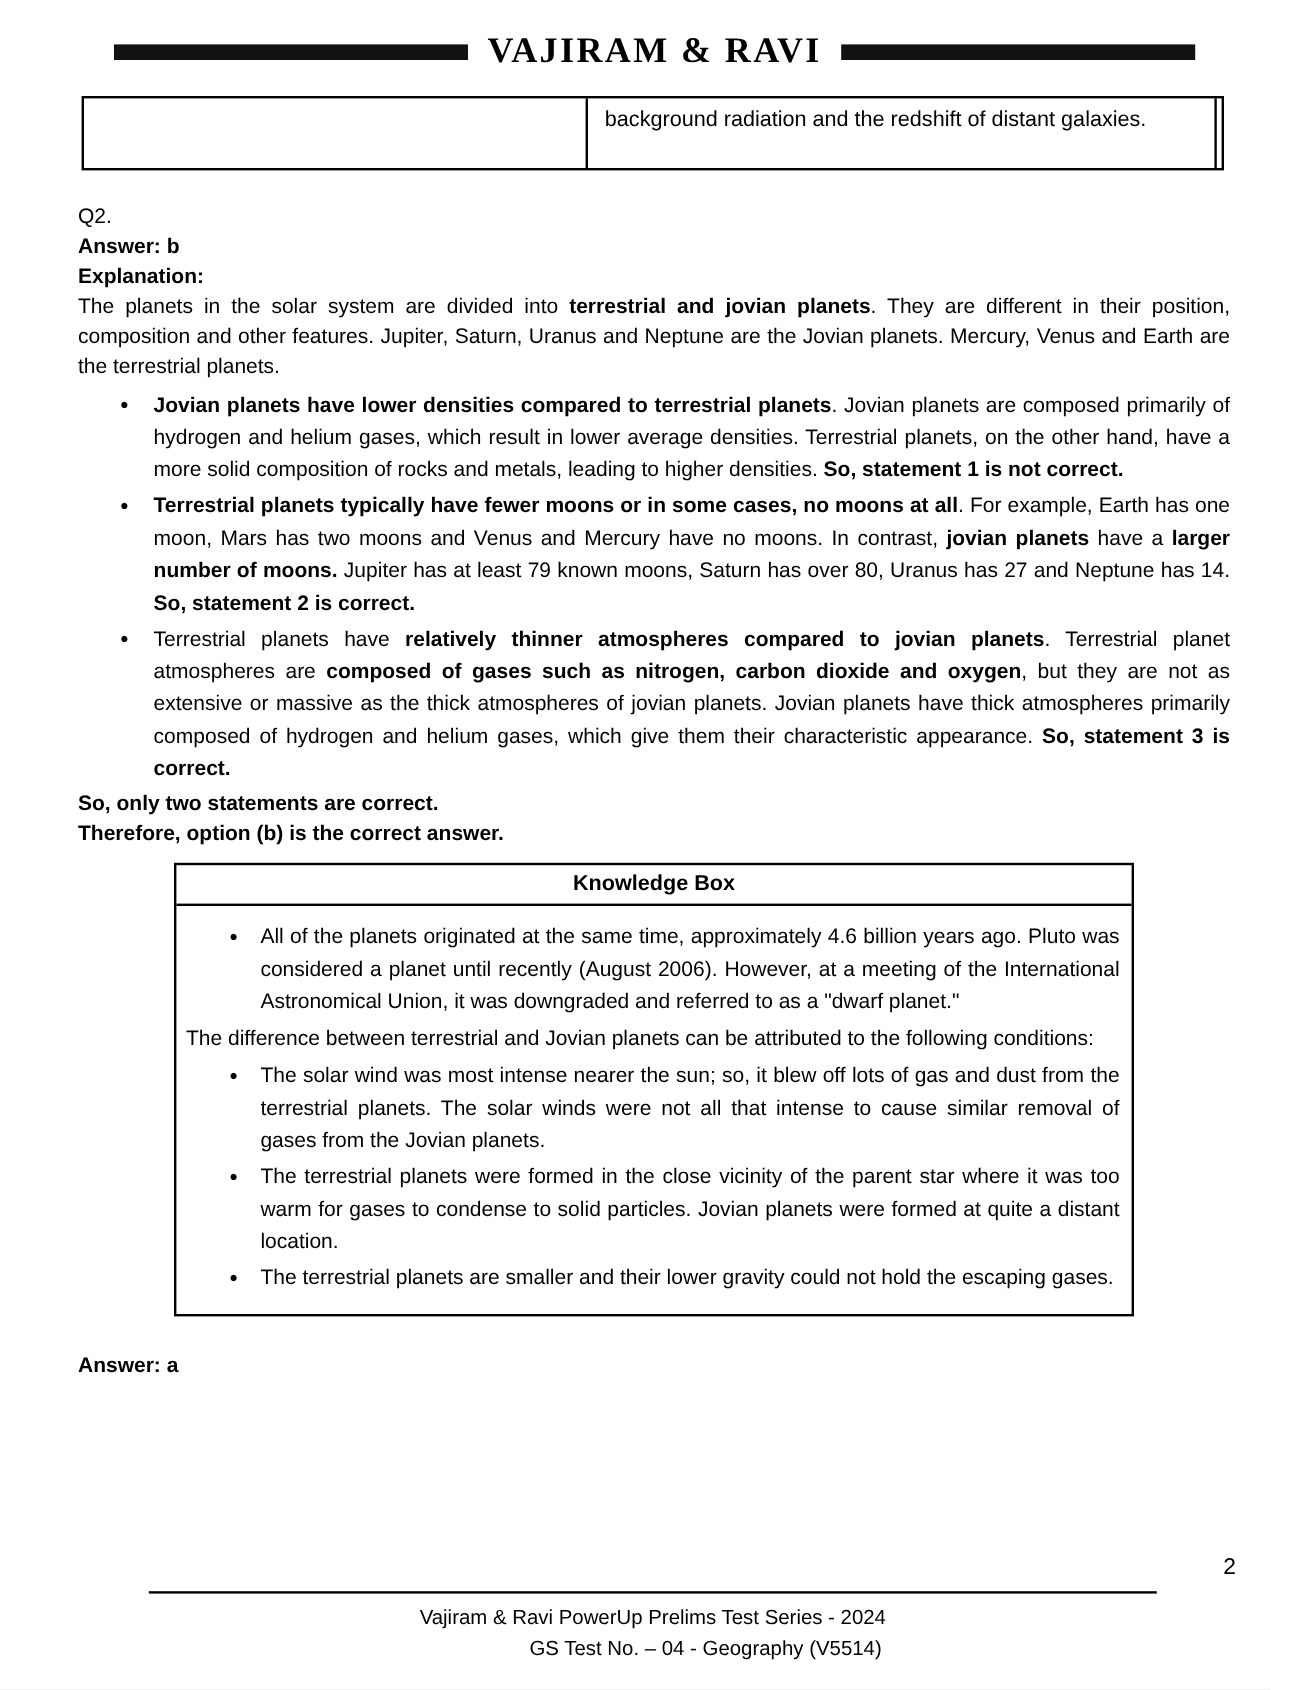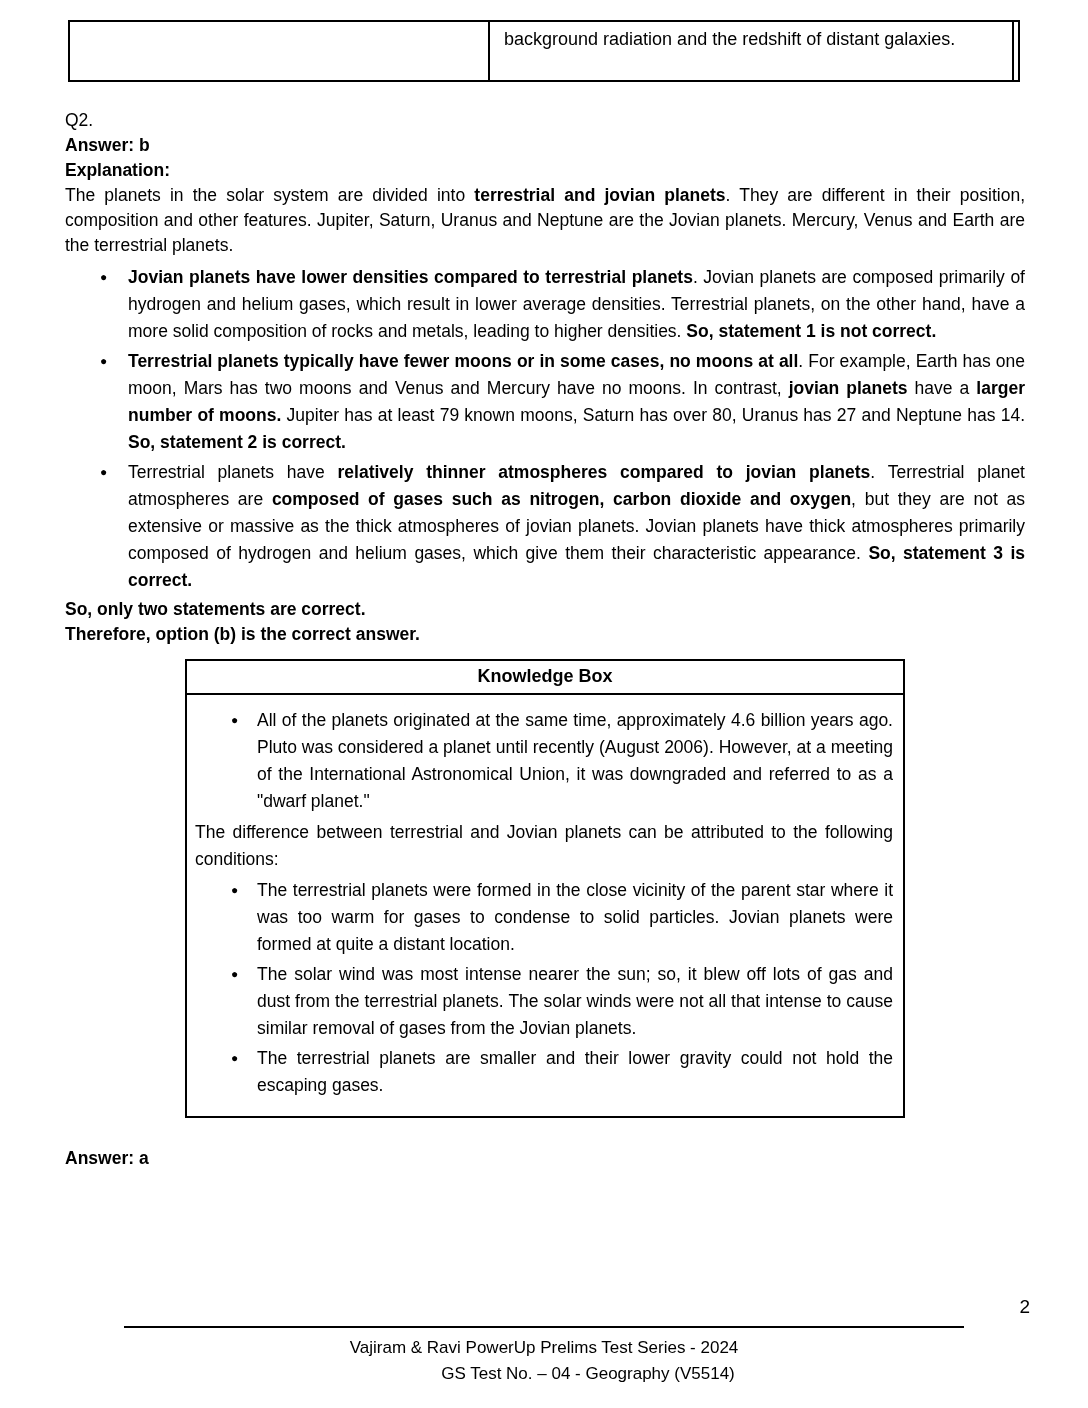--- a/index.html
+++ b/index.html
@@ -64,21 +64,21 @@
     margin-bottom:3px;
   }
   ul.bullets li::before {
     content:"●";
     position:absolute; left:35px; top:0;
     font-size:12px; line-height:27px;
   }
 
   
   .kbox {
-    width:720px; margin:12px auto 0;
+    width:800px; margin:12px auto 0;
     border:2px solid #000;
     box-sizing:border-box;
   }
   .kbox-title {
     text-align:center; font-weight:bold;
     font-size:18px; padding:3px 0 4px;
     border-bottom:2px solid #000;
   }
   .kbox-body { padding:8px 10px 14px 8px; font-size:17.5px;border-radius:29px; }
   .kbox-body p { margin:4px 0 0 0; line-height:27px; text-align:justify; }
@@ -102,20 +102,25 @@
     text-align:center; font-size:17px;
   }
   .footer-text.l1 { bottom:50px; }
   .footer-text.l2 { bottom:24px;padding-left:44px; }
 </style>
 </head>
 <body>
 
 <div class="page">
 
+  <header class="masthead">
+    <span class="bar"></span>
+    <h1>VAJIRAM &amp; RAVI</h1>
+    <span class="bar"></span>
+  </header>
 
   <div class="top-table">
     <div class="tcell-left"></div>
     <div class="tcell-right">background radiation and the redshift of distant galaxies.</div>
   </div>
 
   <main class="content">
 
     <p>Q2.</p>
     <p class="bold">Answer: b</p>
@@ -132,22 +137,22 @@
     <p class="bold">Therefore, option (b) is the correct answer.</p>
 
     <section class="kbox">
       <div class="kbox-title">Knowledge Box</div>
       <div class="kbox-body">
         <ul class="bullets">
           <li>All of the planets originated at the same time, approximately 4.6 billion years ago. Pluto was considered a planet until recently (August 2006). However, at a meeting of the International Astronomical Union, it was downgraded and referred to as a "dwarf planet."</li>
         </ul>
         <p>The difference between terrestrial and Jovian planets can be attributed to the following conditions:</p>
         <ul class="bullets">
+          <li>The solar wind was most intense nearer the sun; so, it blew off lots of gas and dust from the terrestrial planets. The solar winds were not all that intense to cause similar removal of gases from the Jovian planets.</li>
           <li>The terrestrial planets were formed in the close vicinity of the parent star where it was too warm for gases to condense to solid particles. Jovian planets were formed at quite a distant location.</li>
-          <li>The solar wind was most intense nearer the sun; so, it blew off lots of gas and dust from the terrestrial planets. The solar winds were not all that intense to cause similar removal of gases from the Jovian planets.</li>
           <li>The terrestrial planets are smaller and their lower gravity could not hold the escaping gases.</li>
         </ul>
       </div>
     </section>
 
     <div class="q3-block">
       <p class="bold">Answer: a</p>
     </div>
 
   </main>

